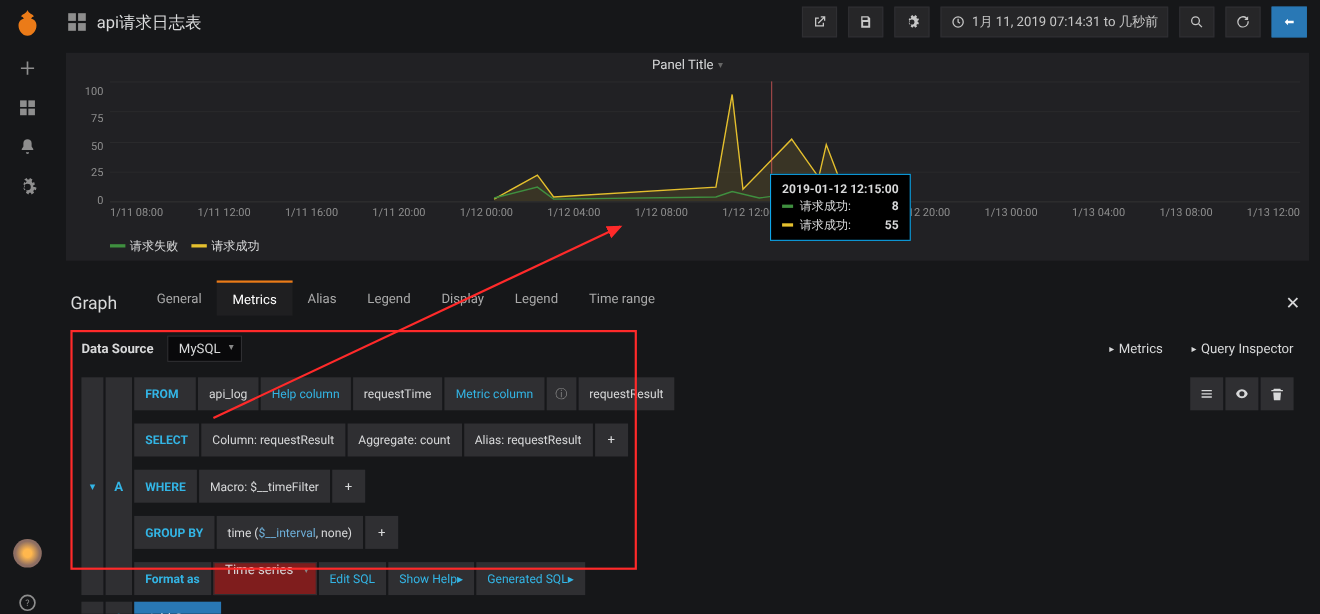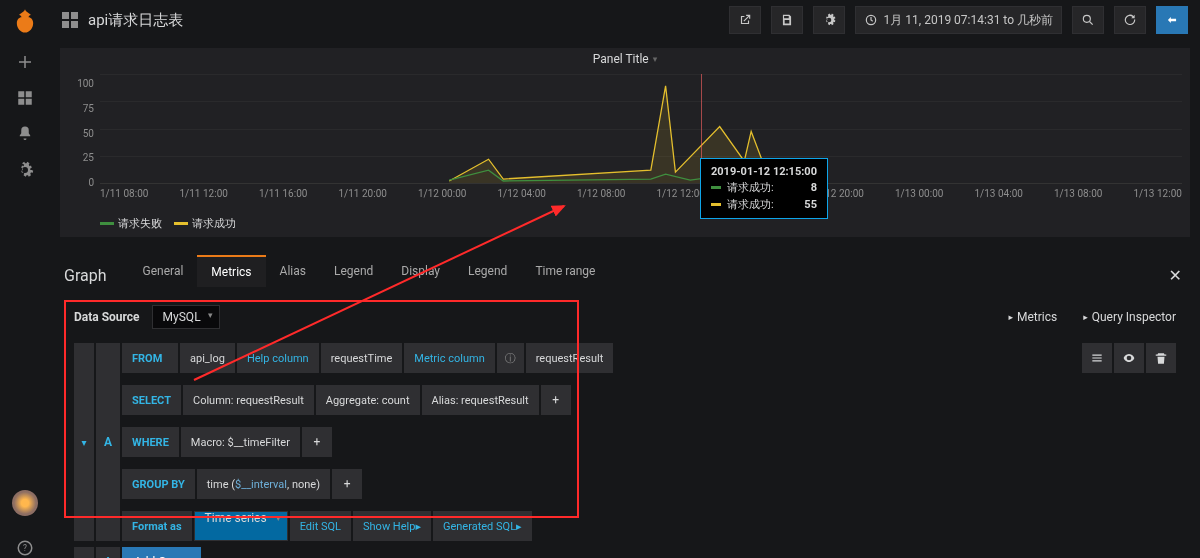--- a/index.html
+++ b/index.html
@@ -55,21 +55,21 @@
 .q-row{display:flex;gap:2px;height:30px}
 .q-kw{min-width:56px;background:#2f2f32;display:flex;align-items:center;padding:0 10px;color:#33b5e5;font-size:11px;font-weight:bold}
 .q-seg{background:#2f2f32;display:flex;align-items:center;padding:0 10px;color:#d8d9da;font-size:11px}
 .q-seg.link{color:#33b5e5}
 .q-seg.info{padding:0 8px;color:#888}
 .q-add{background:#2f2f32;width:30px;display:flex;align-items:center;justify-content:center;color:#d8d9da;cursor:pointer}
 .q-actions{display:flex;gap:2px}
 .q-act{width:30px;height:30px;background:#2f2f32;display:flex;align-items:center;justify-content:center;color:#d8d9da;cursor:pointer}
 .q-act svg{width:14px;height:14px;fill:currentColor}
 .interval{color:#6eafd8}
-.fmt-select{background:#0369a1;border:1px solid #2f2f32;color:#d8d9da;padding:0 20px 16px 10px;height:30px;display:flex;align-items:center;position:relative;font-size:12px}
+.fmt-select{background:#7f1d1d;border:1px solid #2f2f32;color:#d8d9da;padding:0 20px 16px 10px;height:30px;display:flex;align-items:center;position:relative;font-size:12px}
 .fmt-select::after{content:"▾";position:absolute;right:6px;color:#888;font-size:9px}
 .addq{margin:6px 14px 0;display:flex;gap:2px;height:30px}
 .addq-btn{background:#2978b5;color:#fff;padding:0 12px;display:flex;align-items:center;font-size:12px;cursor:pointer}
 .vline{position:absolute;top:0;bottom:0;width:1px;background:rgba(255,100,100,.6)}
 </style>
 </head>
 <body>
 
 <div class="sidebar">
   <div class="logo">

